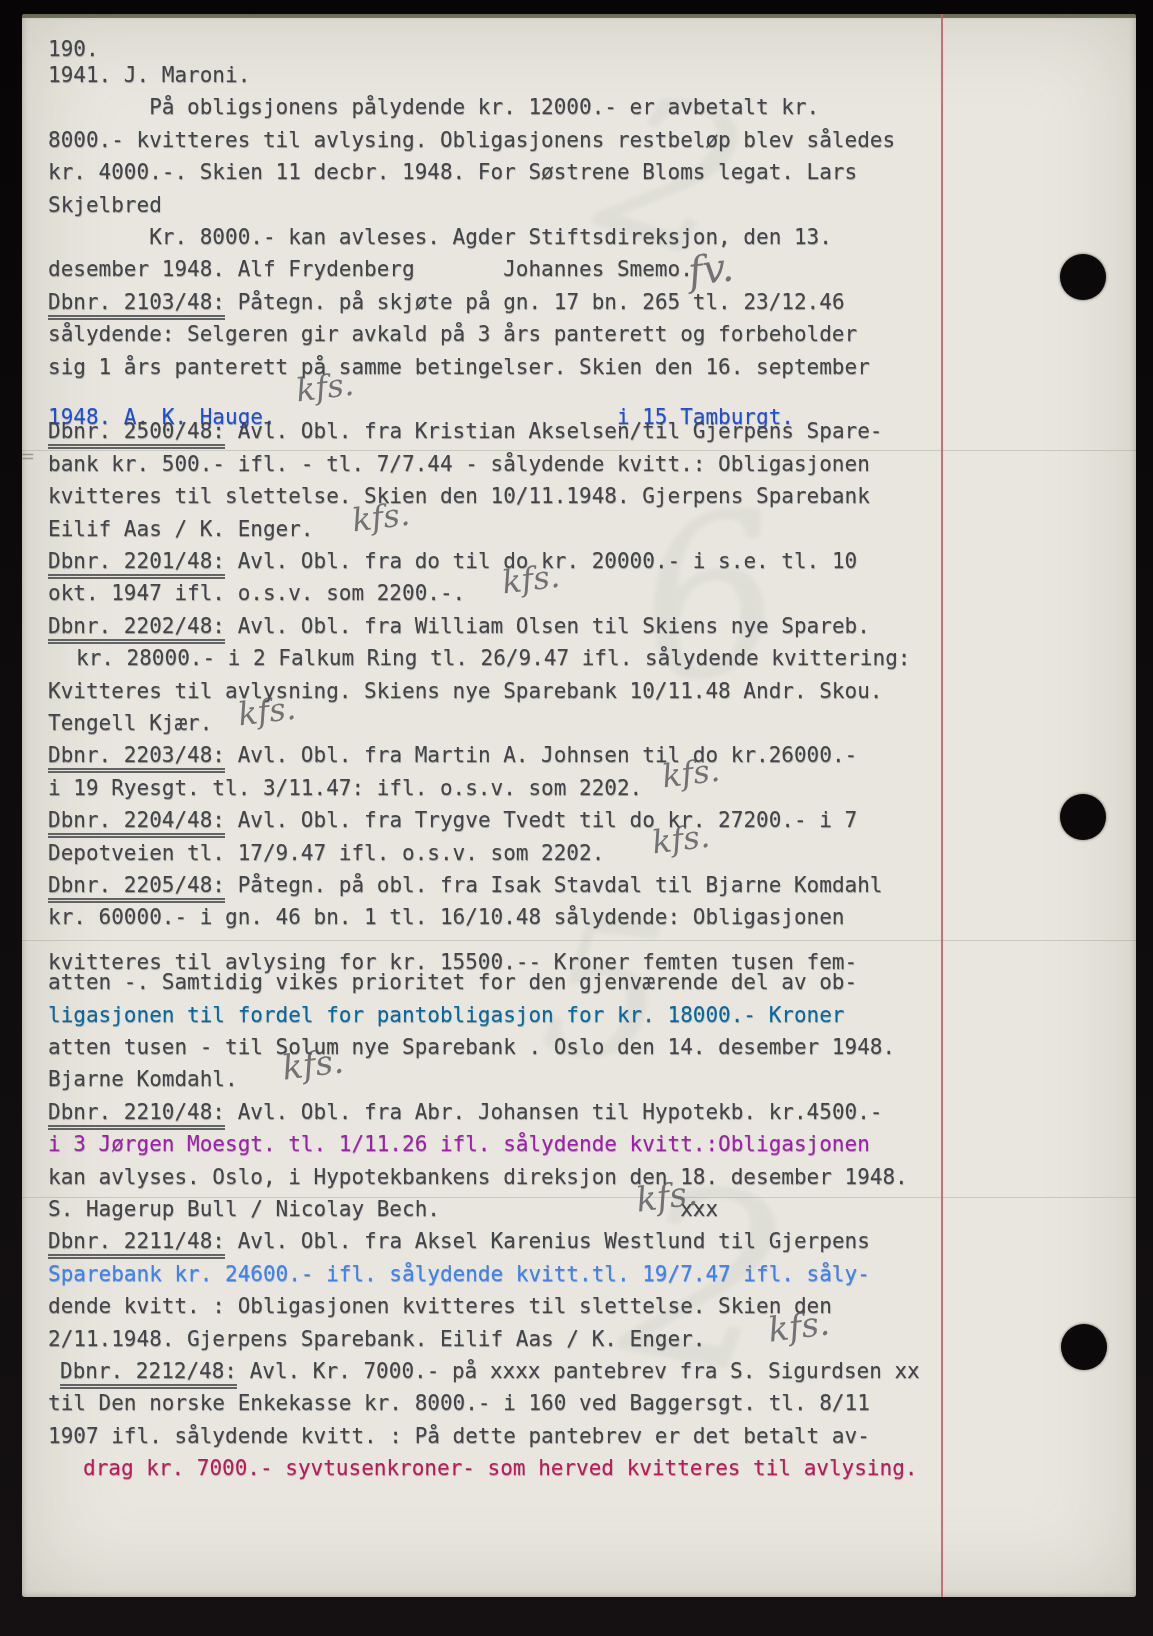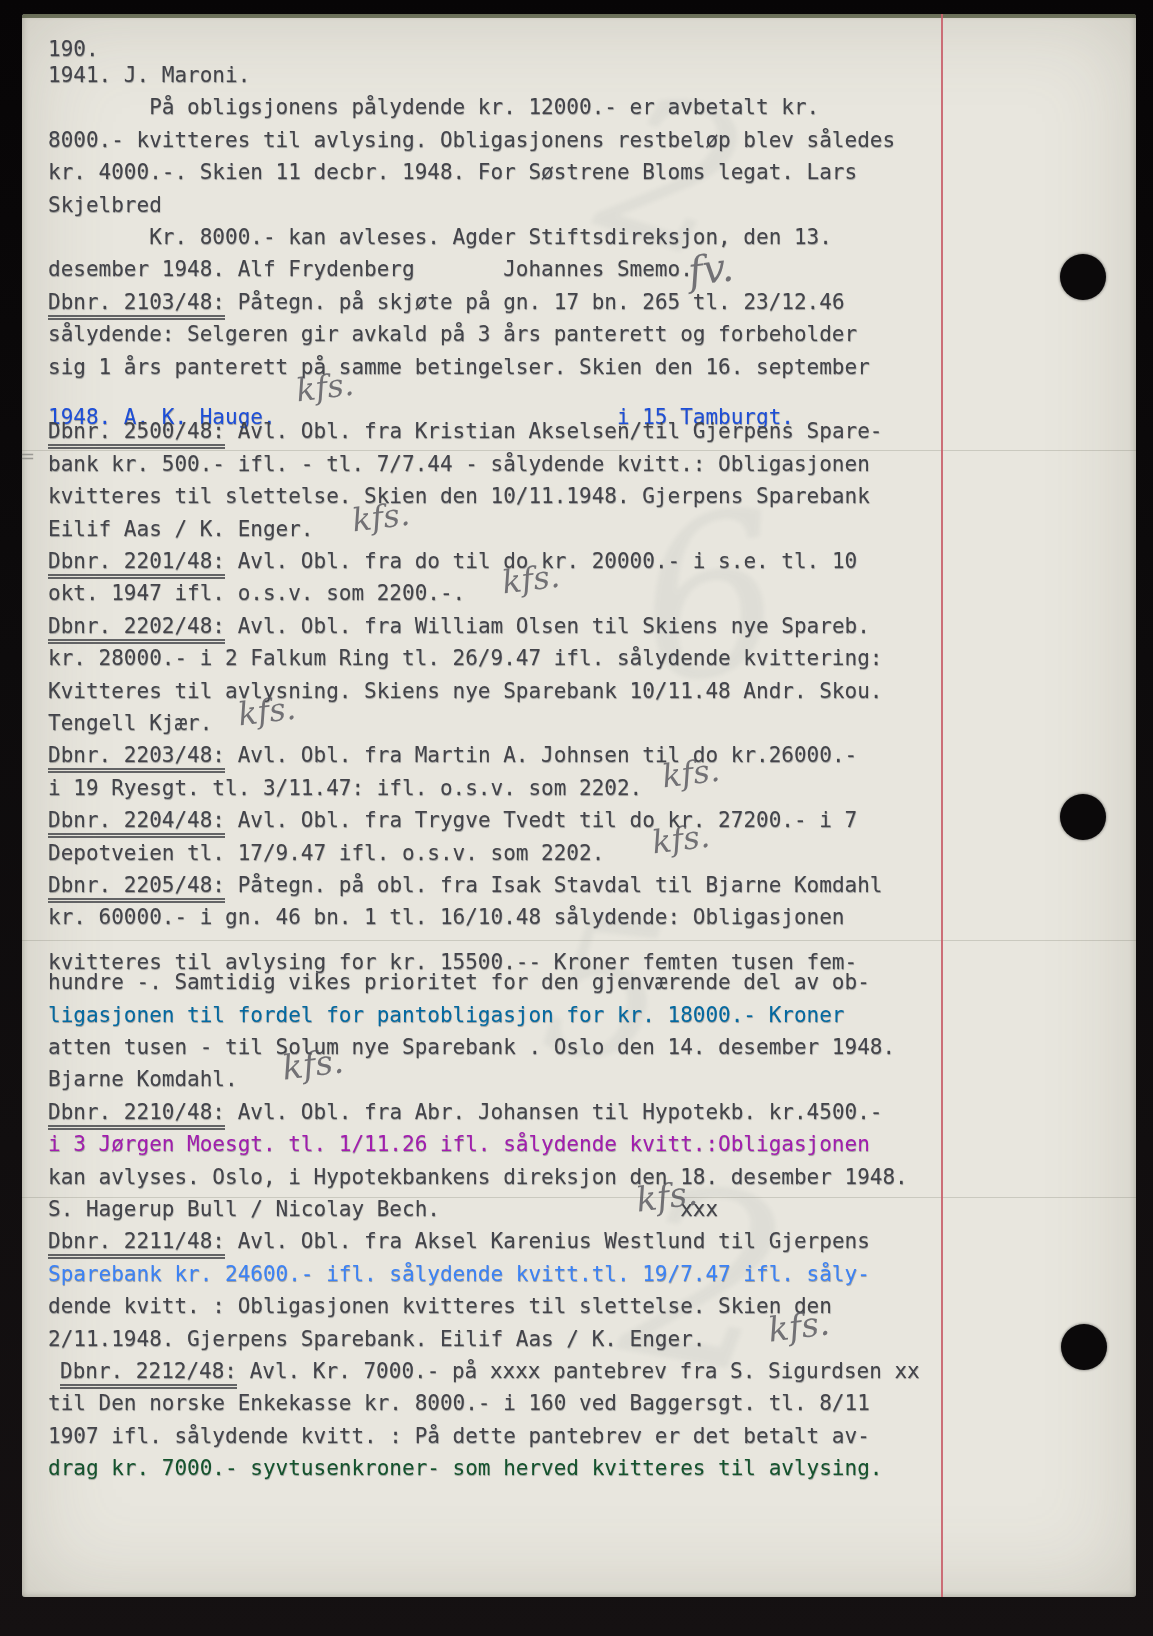--- a/index.html
+++ b/index.html
@@ -84,46 +84,46 @@
     <div class="line" style="top: 321.2px; color: rgb(67, 68, 74);">sålydende: Selgeren gir avkald på 3 års panterett og forbeholder</div>
     <div class="line" style="top: 353.6px; color: rgb(67, 68, 74);">sig 1 års panterett på samme betingelser. Skien den 16. september</div>
     <div class="line" style="top: 404px; color: #1d4ed8;">1948. A. K. Hauge.                           i 15 Tamburgt.</div>
     <div class="line" style="top: 418.4px; color: rgb(67, 68, 74);"><span class="dbnr">Dbnr. 2500/48:</span><span> Avl. Obl. fra Kristian Akselsen/til Gjerpens Spare-</span></div>
     <div class="line" style="top: 450.8px; color: rgb(67, 68, 74);">bank kr. 500.- ifl. - tl. 7/7.44 - sålydende kvitt.: Obligasjonen</div>
     <div class="line" style="top: 483.2px; color: rgb(67, 68, 74);">kvitteres til slettelse. Skien den 10/11.1948. Gjerpens Sparebank</div>
     <div class="line" style="top: 515.6px; color: rgb(67, 68, 74);">Eilif Aas / K. Enger.</div>
     <div class="line" style="top: 548px; color: rgb(67, 68, 74);"><span class="dbnr">Dbnr. 2201/48:</span><span> Avl. Obl. fra do til do kr. 20000.- i s.e. tl. 10</span></div>
     <div class="line" style="top: 580.4px; color: rgb(67, 68, 74);">okt. 1947 ifl. o.s.v. som 2200.-.</div>
     <div class="line" style="top: 612.8px; color: rgb(67, 68, 74);"><span class="dbnr">Dbnr. 2202/48:</span><span> Avl. Obl. fra William Olsen til Skiens nye Spareb.</span></div>
-    <div class="line" style="top: 645.2px; color: rgb(67, 68, 74);">kr. 28000.- i 2 Falkum Ring tl. 26/9.47 ifl. sålydende kvittering:</div>
+    <div class="line" style="top: 645.2px; color: rgb(67, 68, 74); margin-left: 28px;">kr. 28000.- i 2 Falkum Ring tl. 26/9.47 ifl. sålydende kvittering:</div>
     <div class="line" style="top: 677.6px; color: rgb(67, 68, 74);">Kvitteres til avlysning. Skiens nye Sparebank 10/11.48 Andr. Skou.</div>
     <div class="line" style="top: 710px; color: rgb(67, 68, 74);">Tengell Kjær.</div>
     <div class="line" style="top: 742.4px; color: rgb(67, 68, 74);"><span class="dbnr">Dbnr. 2203/48:</span><span> Avl. Obl. fra Martin A. Johnsen til do kr.26000.-</span></div>
     <div class="line" style="top: 774.8px; color: rgb(67, 68, 74);">i 19 Ryesgt. tl. 3/11.47: ifl. o.s.v. som 2202.</div>
     <div class="line" style="top: 807.2px; color: rgb(67, 68, 74);"><span class="dbnr">Dbnr. 2204/48:</span><span> Avl. Obl. fra Trygve Tvedt til do kr. 27200.- i 7</span></div>
     <div class="line" style="top: 839.6px; color: rgb(67, 68, 74);">Depotveien tl. 17/9.47 ifl. o.s.v. som 2202.</div>
     <div class="line" style="top: 872px; color: rgb(67, 68, 74);"><span class="dbnr">Dbnr. 2205/48:</span><span> Påtegn. på obl. fra Isak Stavdal til Bjarne Komdahl</span></div>
     <div class="line" style="top: 904.4px; color: rgb(67, 68, 74);">kr. 60000.- i gn. 46 bn. 1 tl. 16/10.48 sålydende: Obligasjonen</div>
     <div class="line" style="top: 936.8px; color: rgb(67, 68, 74); margin-top: 12px;">kvitteres til avlysing for kr. 15500.-- Kroner femten tusen fem-</div>
-    <div class="line" style="top: 969.2px; color: rgb(67, 68, 74);">hundre -. Samtidig vikes prioritet for den gjenværende del av ob-</div>
+    <div class="line" style="top: 969.2px; color: rgb(67, 68, 74);">atten -. Samtidig vikes prioritet for den gjenværende del av ob-</div>
     <div class="line" style="top: 1001.6px; color: #0369a1;">ligasjonen til fordel for pantobligasjon for kr. 18000.- Kroner</div>
     <div class="line" style="top: 1034px; color: rgb(67, 68, 74);">atten tusen - til Solum nye Sparebank . Oslo den 14. desember 1948.</div>
     <div class="line" style="top: 1066.4px; color: rgb(67, 68, 74);">Bjarne Komdahl.</div>
     <div class="line" style="top: 1098.8px; color: rgb(67, 68, 74);"><span class="dbnr">Dbnr. 2210/48:</span><span> Avl. Obl. fra Abr. Johansen til Hypotekb. kr.4500.-</span></div>
     <div class="line" style="top: 1131.2px; color: #a21caf; text-align: right;">i 3 Jørgen Moesgt. tl. 1/11.26 ifl. sålydende kvitt.:Obligasjonen</div>
     <div class="line" style="top: 1163.6px; color: rgb(67, 68, 74);">kan avlyses. Oslo, i Hypotekbankens direksjon den 18. desember 1948.</div>
     <div class="line" style="top: 1196px; color: rgb(67, 68, 74);">S. Hagerup Bull / Nicolay Bech.                   xxx</div>
     <div class="line" style="top: 1228.4px; color: rgb(67, 68, 74);"><span class="dbnr">Dbnr. 2211/48:</span><span> Avl. Obl. fra Aksel Karenius Westlund til Gjerpens</span></div>
     <div class="line" style="top: 1260.8px; color: #3b82f6;">Sparebank kr. 24600.- ifl. sålydende kvitt.tl. 19/7.47 ifl. såly-</div>
     <div class="line" style="top: 1293.2px; color: rgb(67, 68, 74);">dende kvitt. : Obligasjonen kvitteres til slettelse. Skien den</div>
     <div class="line" style="top: 1325.6px; color: rgb(67, 68, 74);">2/11.1948. Gjerpens Sparebank. Eilif Aas / K. Enger.</div>
     <div class="line" style="top: 1358px; color: rgb(67, 68, 74); margin-left: 12px;"><span class="dbnr">Dbnr. 2212/48:</span><span> Avl. Kr. 7000.- på xxxx pantebrev fra S. Sigurdsen xx</span></div>
     <div class="line" style="top: 1390.4px; color: rgb(67, 68, 74);">til Den norske Enkekasse kr. 8000.- i 160 ved Baggersgt. tl. 8/11</div>
     <div class="line" style="top: 1422.8px; color: rgb(67, 68, 74);">1907 ifl. sålydende kvitt. : På dette pantebrev er det betalt av-</div>
-    <div class="line" style="top: 1455.2px; color: #14532d;">drag kr. 7000.- syvtusenkroner- som herved kvitteres til avlysing.</div>
+    <div class="line" style="top: 1455.2px; color: #be185d; margin-left: 35px;">drag kr. 7000.- syvtusenkroner- som herved kvitteres til avlysing.</div>
   </div>
 <div id="hw-layer">
     <span class="hw" style="left: 688px; top: 246px; font-size: 40px; color: rgb(85, 85, 91);">fv.</span>
     <span class="hw" style="left: 296px; top: 368px; font-size: 32px; color: rgb(85, 85, 91);">kfs.</span>
     <span class="hw" style="left: 352px; top: 498px; font-size: 32px; color: rgb(85, 85, 91);">kfs.</span>
     <span class="hw" style="left: 502px; top: 560px; font-size: 32px; color: rgb(85, 85, 91);">kfs.</span>
     <span class="hw" style="left: 238px; top: 692px; font-size: 32px; color: rgb(85, 85, 91);">kfs.</span>
     <span class="hw" style="left: 662px; top: 754px; font-size: 32px; color: rgb(85, 85, 91);">kfs.</span>
     <span class="hw" style="left: 652px; top: 820px; font-size: 32px; color: rgb(85, 85, 91);">kfs.</span>
     <span class="hw" style="left: 282px; top: 1044px; font-size: 34px; color: rgb(85, 85, 91);">kfs.</span>

